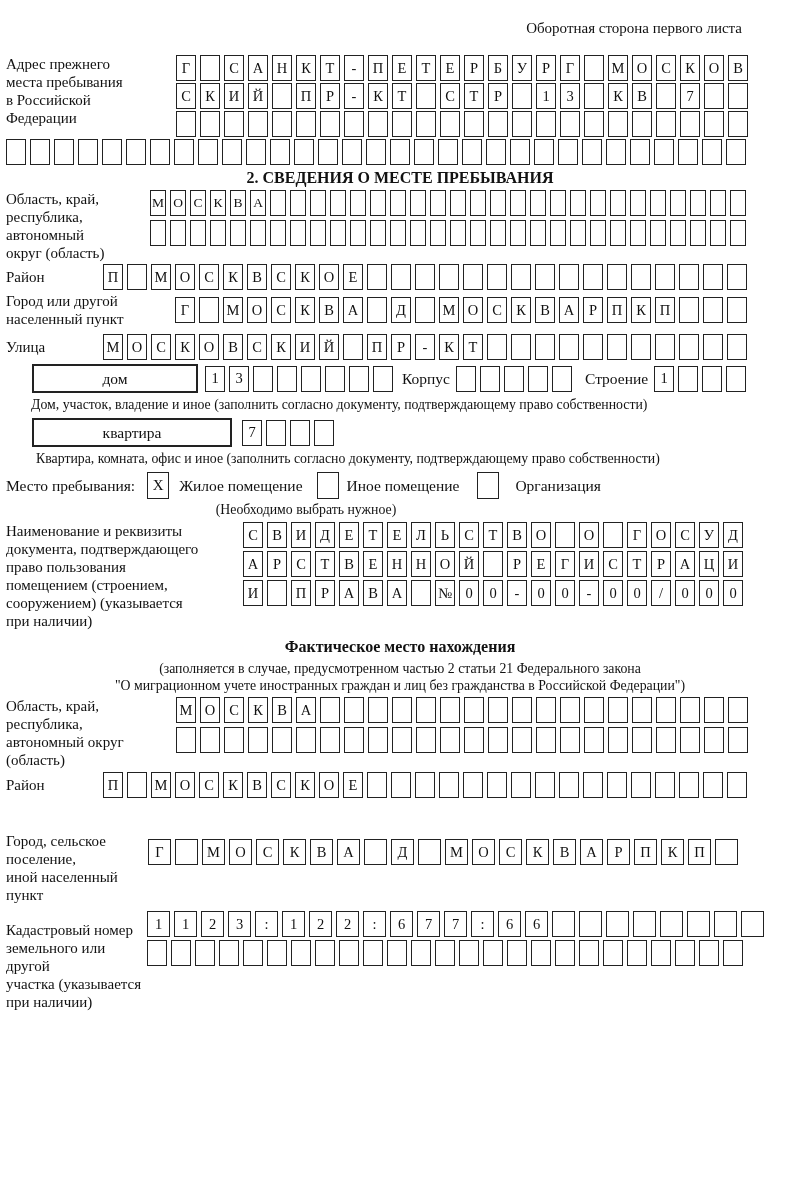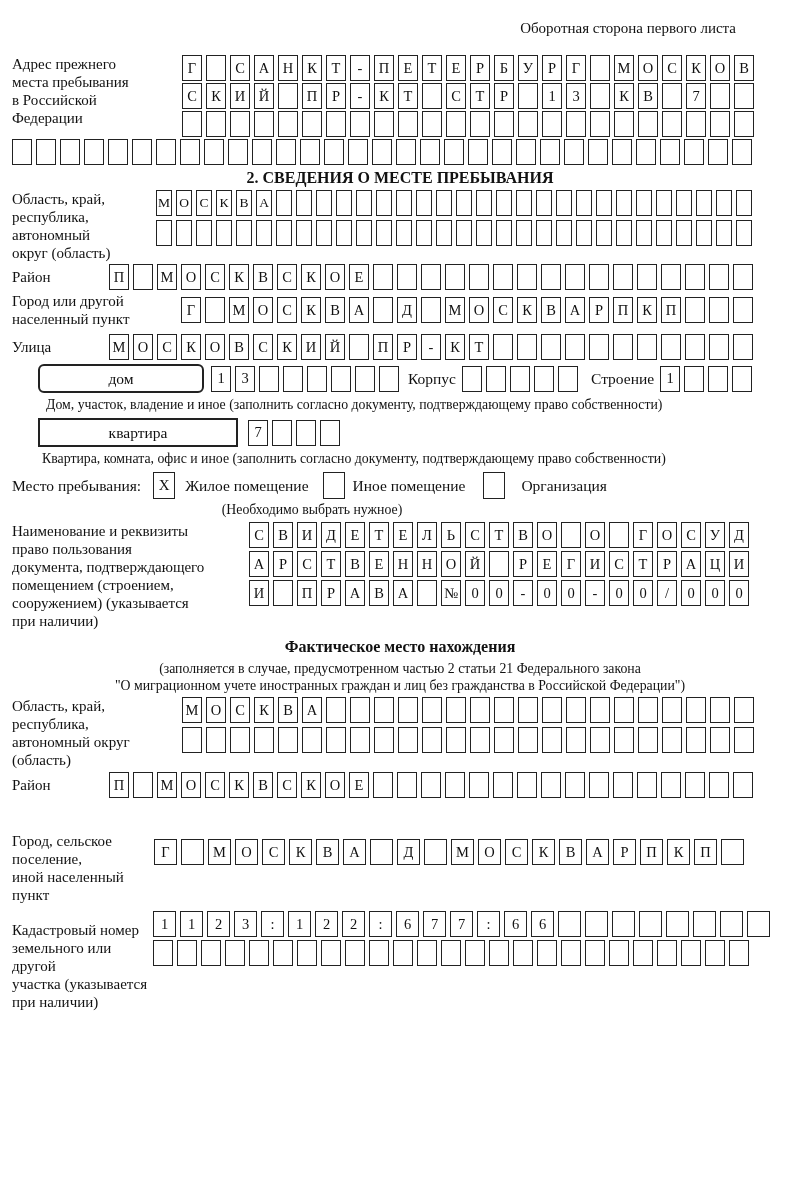--- a/index.html
+++ b/index.html
@@ -1,18 +1,18 @@
 <!DOCTYPE html>
 <html><head>
 <meta charset="utf-8">
 <style>
   html,body{margin:0;padding:0;background:#fff;}
   body{width:800px;height:1180px;overflow:hidden;color:#111;
        font-family:"Liberation Serif","DejaVu Serif",serif;}
-  .page{position:relative;width:800px;height:850px;box-sizing:border-box;padding:0 12px;}
+  .page{position:relative;width:800px;height:850px;box-sizing:border-box;padding:0 6px;}
 
   .header-note{padding-top:20px;text-align:right;padding-right:52px;font-size:15px;}
 
   .rowflex{display:flex;align-items:flex-start;}
   .label{font-size:15px;line-height:18px;flex-shrink:0;}
   .inline-label{font-size:15.5px;line-height:28px;flex-shrink:0;}
 
   .cells{display:flex;gap:4px;flex-shrink:0;}
   .cell{width:20px;height:26px;border:1.6px solid #222;box-sizing:border-box;
         display:flex;align-items:center;justify-content:center;
@@ -335,21 +335,21 @@
         <span class="cell"></span>
         <span class="cell"></span>
         <span class="cell"></span>
         <span class="cell"></span>
         <span class="cell"></span>
         <span class="cell"></span>
       </div>
   </div>
 
   <div class="rowflex" style="margin:4px 0 0 26px;align-items:center;">
-    <div class="widebox" style="width:166px;border-radius:6px;">
+    <div class="widebox" style="width:166px;">
       <span>дом</span>
     </div>
     <div class="cells" style="margin-left:7px;">
         <span class="cell">1</span>
         <span class="cell">3</span>
         <span class="cell"></span>
         <span class="cell"></span>
         <span class="cell"></span>
         <span class="cell"></span>
         <span class="cell"></span>
@@ -364,21 +364,21 @@
         <span class="cell"></span>
       </div>
     <span class="inline-label" style="margin-left:13px;">Строение</span>
     <div class="cells" style="margin-left:6px;">
         <span class="cell">1</span>
         <span class="cell"></span>
         <span class="cell"></span>
         <span class="cell"></span>
       </div>
   </div>
-  <div class="caption" style="margin:3px 0 0 34px;">Дом, участок, владение и иное (заполнить согласно документу, подтверждающему право собственности)</div>
+  <div class="caption" style="margin:3px 0 0 25px;">Дом, участок, владение и иное (заполнить согласно документу, подтверждающему право собственности)</div>
 
   <div class="rowflex" style="margin:5px 0 0 26px;align-items:center;">
     <div class="widebox" style="width:200px;">
       <span>квартира</span>
     </div>
     <div class="cells" style="margin-left:10px;">
         <span class="cell">7</span>
         <span class="cell"></span>
         <span class="cell"></span>
         <span class="cell"></span>
@@ -393,22 +393,22 @@
     <span class="checkbox" style="margin-left:14px;"></span>
     <span style="margin-left:8px;">Иное помещение</span>
     <span class="checkbox" style="margin-left:18px;"></span>
     <span style="margin-left:16px;">Организация</span>
   </div>
   <div class="caption" style="margin-left:60px;width:480px;text-align:center;margin-top:2px;">(Необходимо выбрать нужное)</div>
 
   <div class="rowflex" style="margin-top:4px;">
     <div class="label" style="width:237px;">
         <div>Наименование и реквизиты</div>
+        <div>документа, подтверждающего</div>
         <div>право пользования</div>
-        <div>документа, подтверждающего</div>
         <div>помещением (строением,</div>
         <div>сооружением) (указывается</div>
         <div>при наличии)</div>
       </div>
     <div class="cellcol" style="gap:3px;">
       <div class="cells">
           <span class="cell">С</span>
           <span class="cell">В</span>
           <span class="cell">И</span>
           <span class="cell">Д</span>

